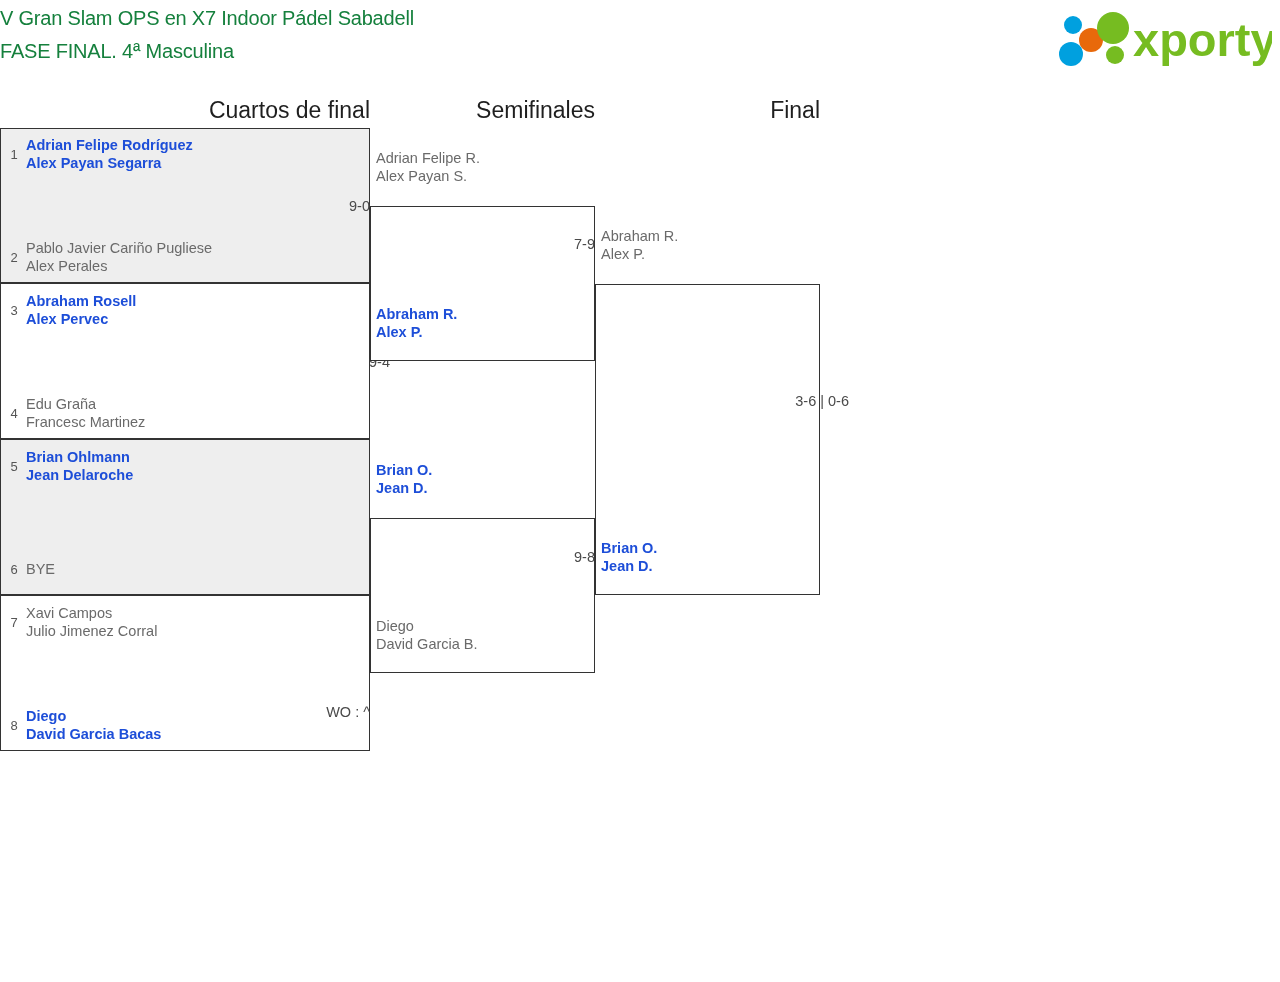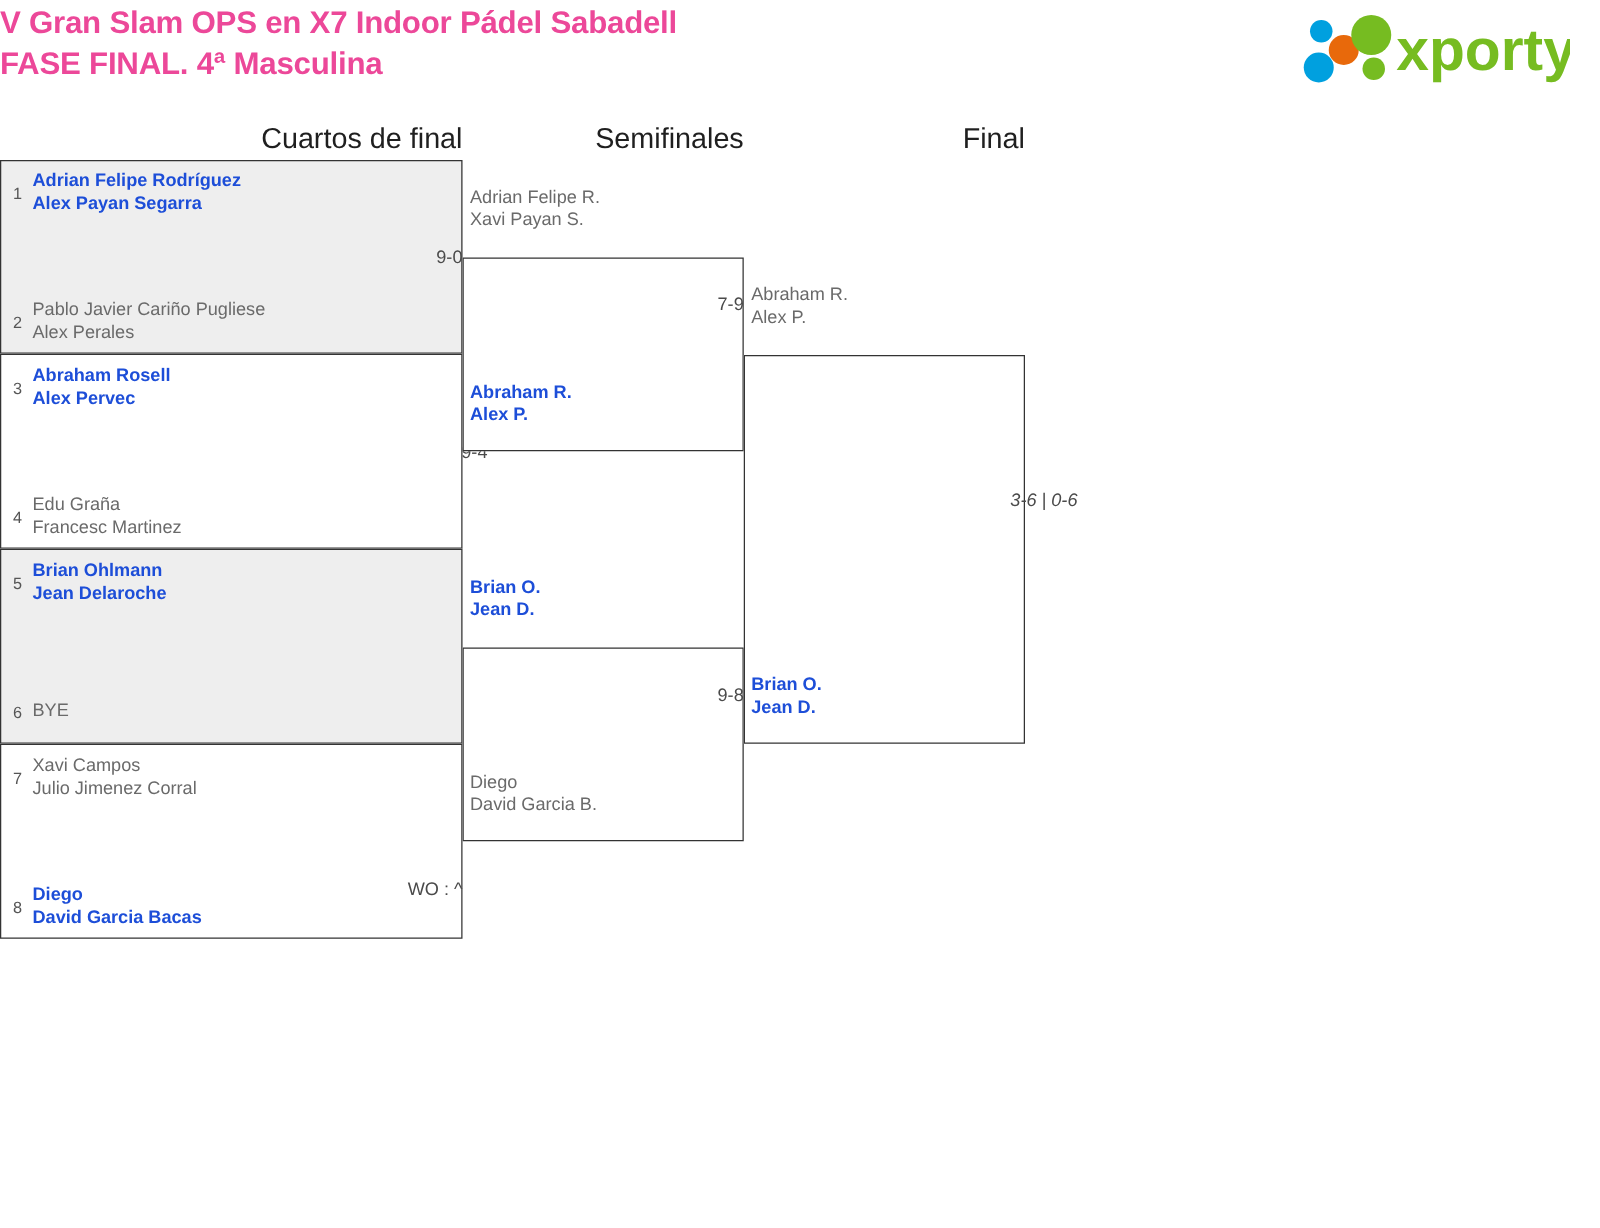--- a/index.html
+++ b/index.html
@@ -16,31 +16,31 @@
 
   #page { position: relative; width: 1280px; height: 982px; }
 
   
   .title-block {
     position: absolute;
     left: 0; top: 2px;
     width: 820px;
   }
   .title-line {
-    font-size: 25px;
-    font-weight: 700;
+    font-size: 20px;
+    font-weight: 400;
     line-height: 33px;
-    color: #ec4899;
+    color: #15803d;
     letter-spacing: -0.2px;
     white-space: nowrap;
   }
 
   .logo {
     position: absolute;
-    right: 24px; top: 8px;
+    right: 8px; top: 8px;
     width: 225px; height: 60px;
   }
 
   
   .round-head {
     position: absolute;
     font-size: 23px;
     font-weight: 400;
     color: #1f1f1f;
     text-align: right;
@@ -180,21 +180,21 @@
       <span class="nm">David Garcia Bacas</span>
     </span>
   </div>
 
   <div class="box" style="left:370px; top:206px; width:225px; height:155px;"></div>
   <div class="box" style="left:370px; top:518px; width:225px; height:155px;"></div>
 
   <div class="entry" style="left:376px; top:147px; height:40px;">
     <span class="names">
       <span class="nm">Adrian Felipe R.</span>
-      <span class="nm">Xavi Payan S.</span>
+      <span class="nm">Alex Payan S.</span>
     </span>
   </div>
   <div class="score" style="left:370px; top:236px; width:225px;">7-9</div>
   <div class="entry" style="left:376px; top:303px; height:40px;">
     <span class="names winner">
       <span class="nm">Abraham R.</span>
       <span class="nm">Alex P.</span>
     </span>
   </div>
 
@@ -213,21 +213,21 @@
   </div>
 
   <div class="box" style="left:595px; top:284px; width:225px; height:311px;"></div>
 
   <div class="entry" style="left:601px; top:225px; height:40px;">
     <span class="names">
       <span class="nm">Abraham R.</span>
       <span class="nm">Alex P.</span>
     </span>
   </div>
-  <div class="score" style="left:601px; top:393px; width:261px;font-style:italic;">3-6 | 0-6</div>
+  <div class="score" style="left:588px; top:393px; width:261px;">3-6 | 0-6</div>
   <div class="entry" style="left:601px; top:537px; height:40px;">
     <span class="names winner">
       <span class="nm">Brian O.</span>
       <span class="nm">Jean D.</span>
     </span>
   </div>
 
 </div>
 
 </body></html>

